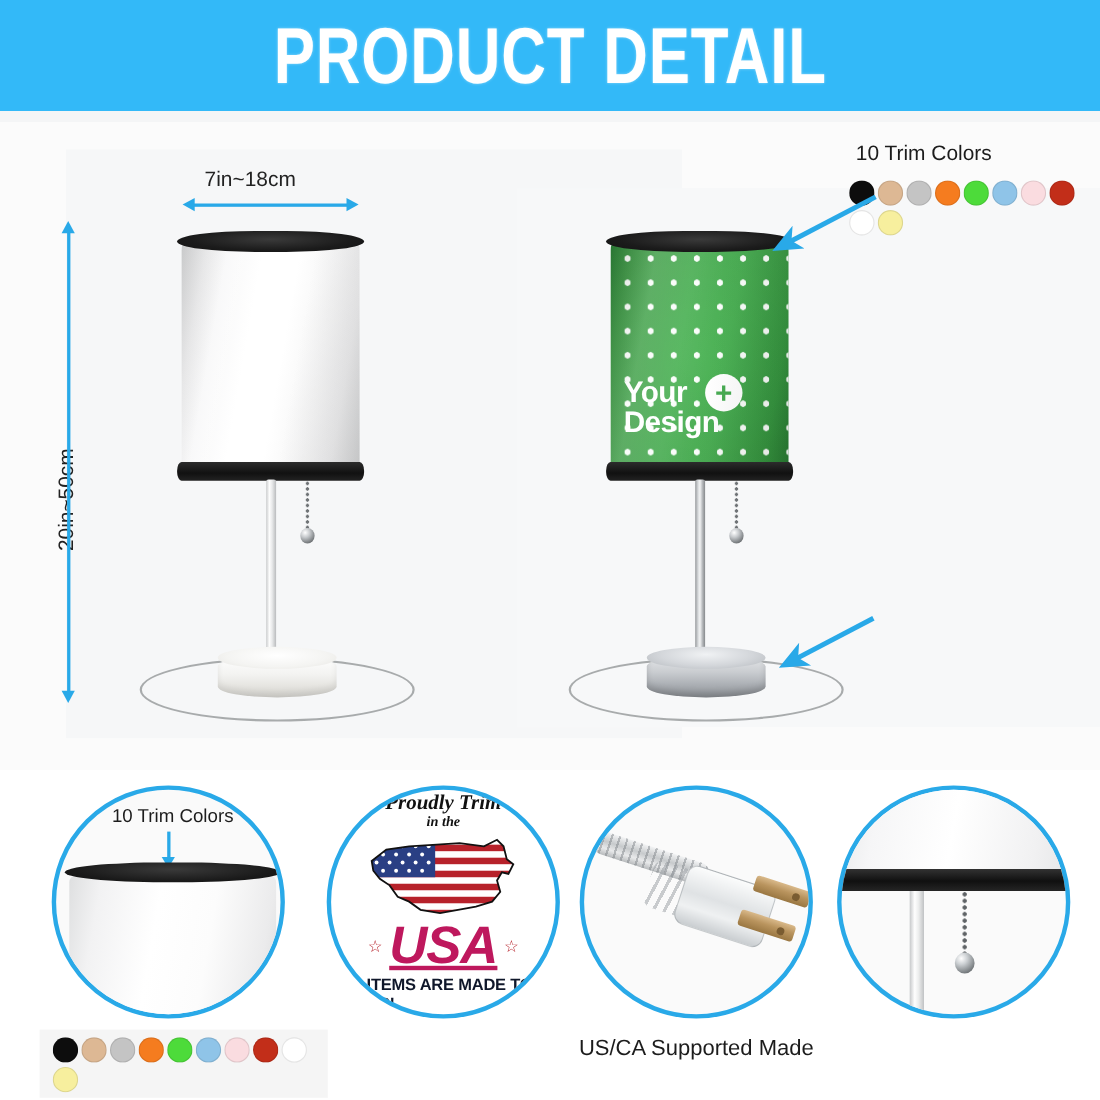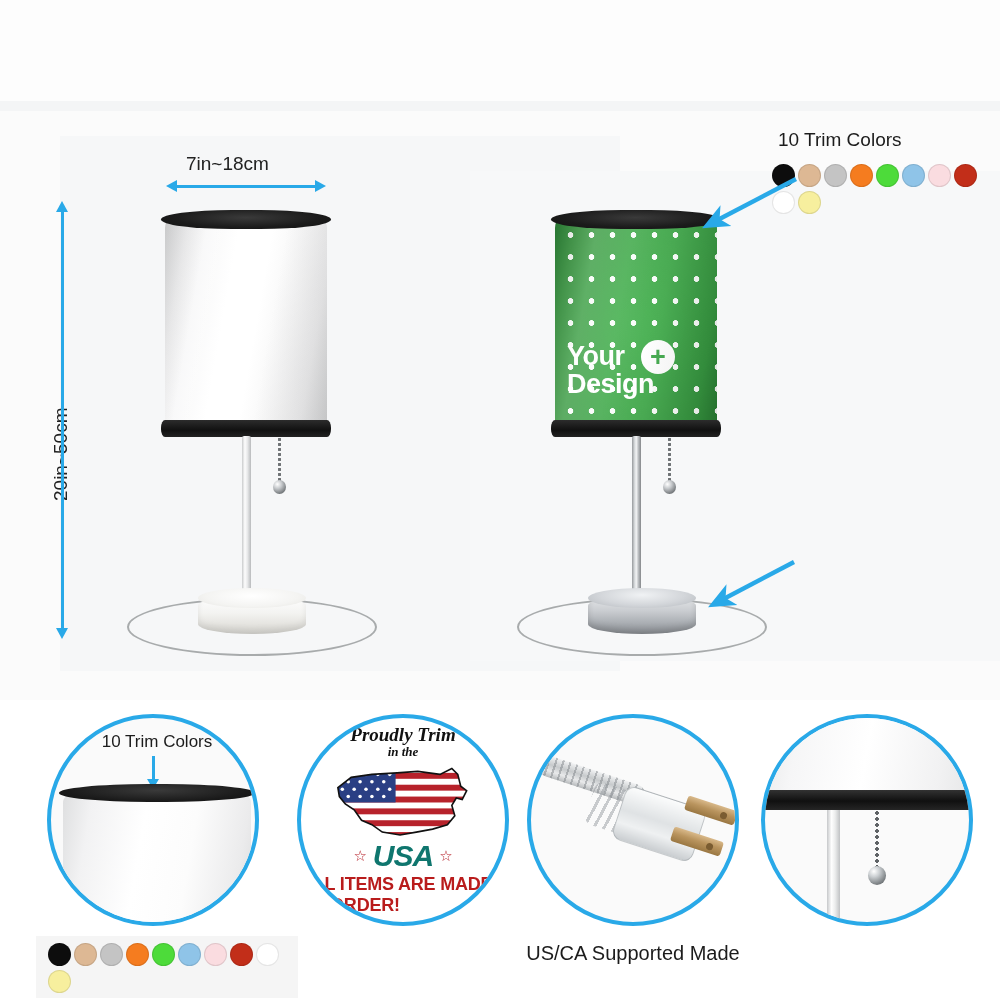--- a/index.html
+++ b/index.html
@@ -182,24 +182,24 @@
     border-top: 10px solid #29a9e8;
   }
 
   
   .usa-wrap { position:absolute; inset:0; display:flex; flex-direction:column; align-items:center; justify-content:center; }
   .usa-top { font-family:"Liberation Serif", serif; font-style:italic; font-weight:700; font-size: 19px; color:#111; }
   .usa-top-sub { font-family:"Liberation Serif", serif; font-style:italic; font-weight:700; font-size: 13px; color:#111; margin-top:-2px; }
   .usa-map {
     width: 148px; height: 80px; margin-top:1px;
   }
-  .usa-big { font-size: 30px; font-weight:700; font-style:italic; color:#0f766e; letter-spacing:-1px; line-height:1; }
+  .usa-big { font-size: 48px; font-weight:700; font-style:italic; color:#be185d; letter-spacing:-1px; line-height:1;text-decoration:underline; }
   .usa-row { display:flex; align-items:center; gap:6px; }
   .usa-star { color:#b7222b; font-size: 15px; }
-  .usa-bottom { font-size: 18px; font-weight:700; color:#b91c1c; margin-top: 3px; letter-spacing:-0.2px; }
+  .usa-bottom { font-size: 15px; font-weight:700; color:#0f172a; margin-top: 3px; letter-spacing:-0.2px; }
 
   
   .plug-cord {
     position:absolute; left: 6px; top: 52px; width: 110px; height: 21px;
     background: linear-gradient(#f2f3f4,#c7cacc 40%,#e9eaeb 70%,#b7babc);
     transform: rotate(18deg); border-radius: 10px;
   }
   .plug-cord-rib {
     position:absolute; inset:0; border-radius:10px;
     background-image: repeating-linear-gradient(90deg, rgba(120,125,130,0.45) 0 2px, rgba(255,255,255,0) 2px 7px);
@@ -254,20 +254,23 @@
   .bottom-swatch-bg {
     position:absolute; left: 36px; top: 936px; width: 262px; height: 62px;
     background:#f5f5f5;
   }
 </style>
 </head>
 <body>
 
 <div id="page">
 
+  <div class="banner">
+    <div class="banner-title">PRODUCT DETAIL</div>
+  </div>
   <div class="banner-underline"></div>
 
   <div class="stage">
     <div class="stage-bg-a"></div>
     <div class="stage-bg-b"></div>
 
     <div class="dim-label" style="left:186px; top:42px;">7in~18cm</div>
     <div class="dim-h" style="left:176px; top:74px; width:140px;"></div>
 
     <div class="dim-label dim-label-v" style="left:50px; top:390px;">20in~50cm</div>

